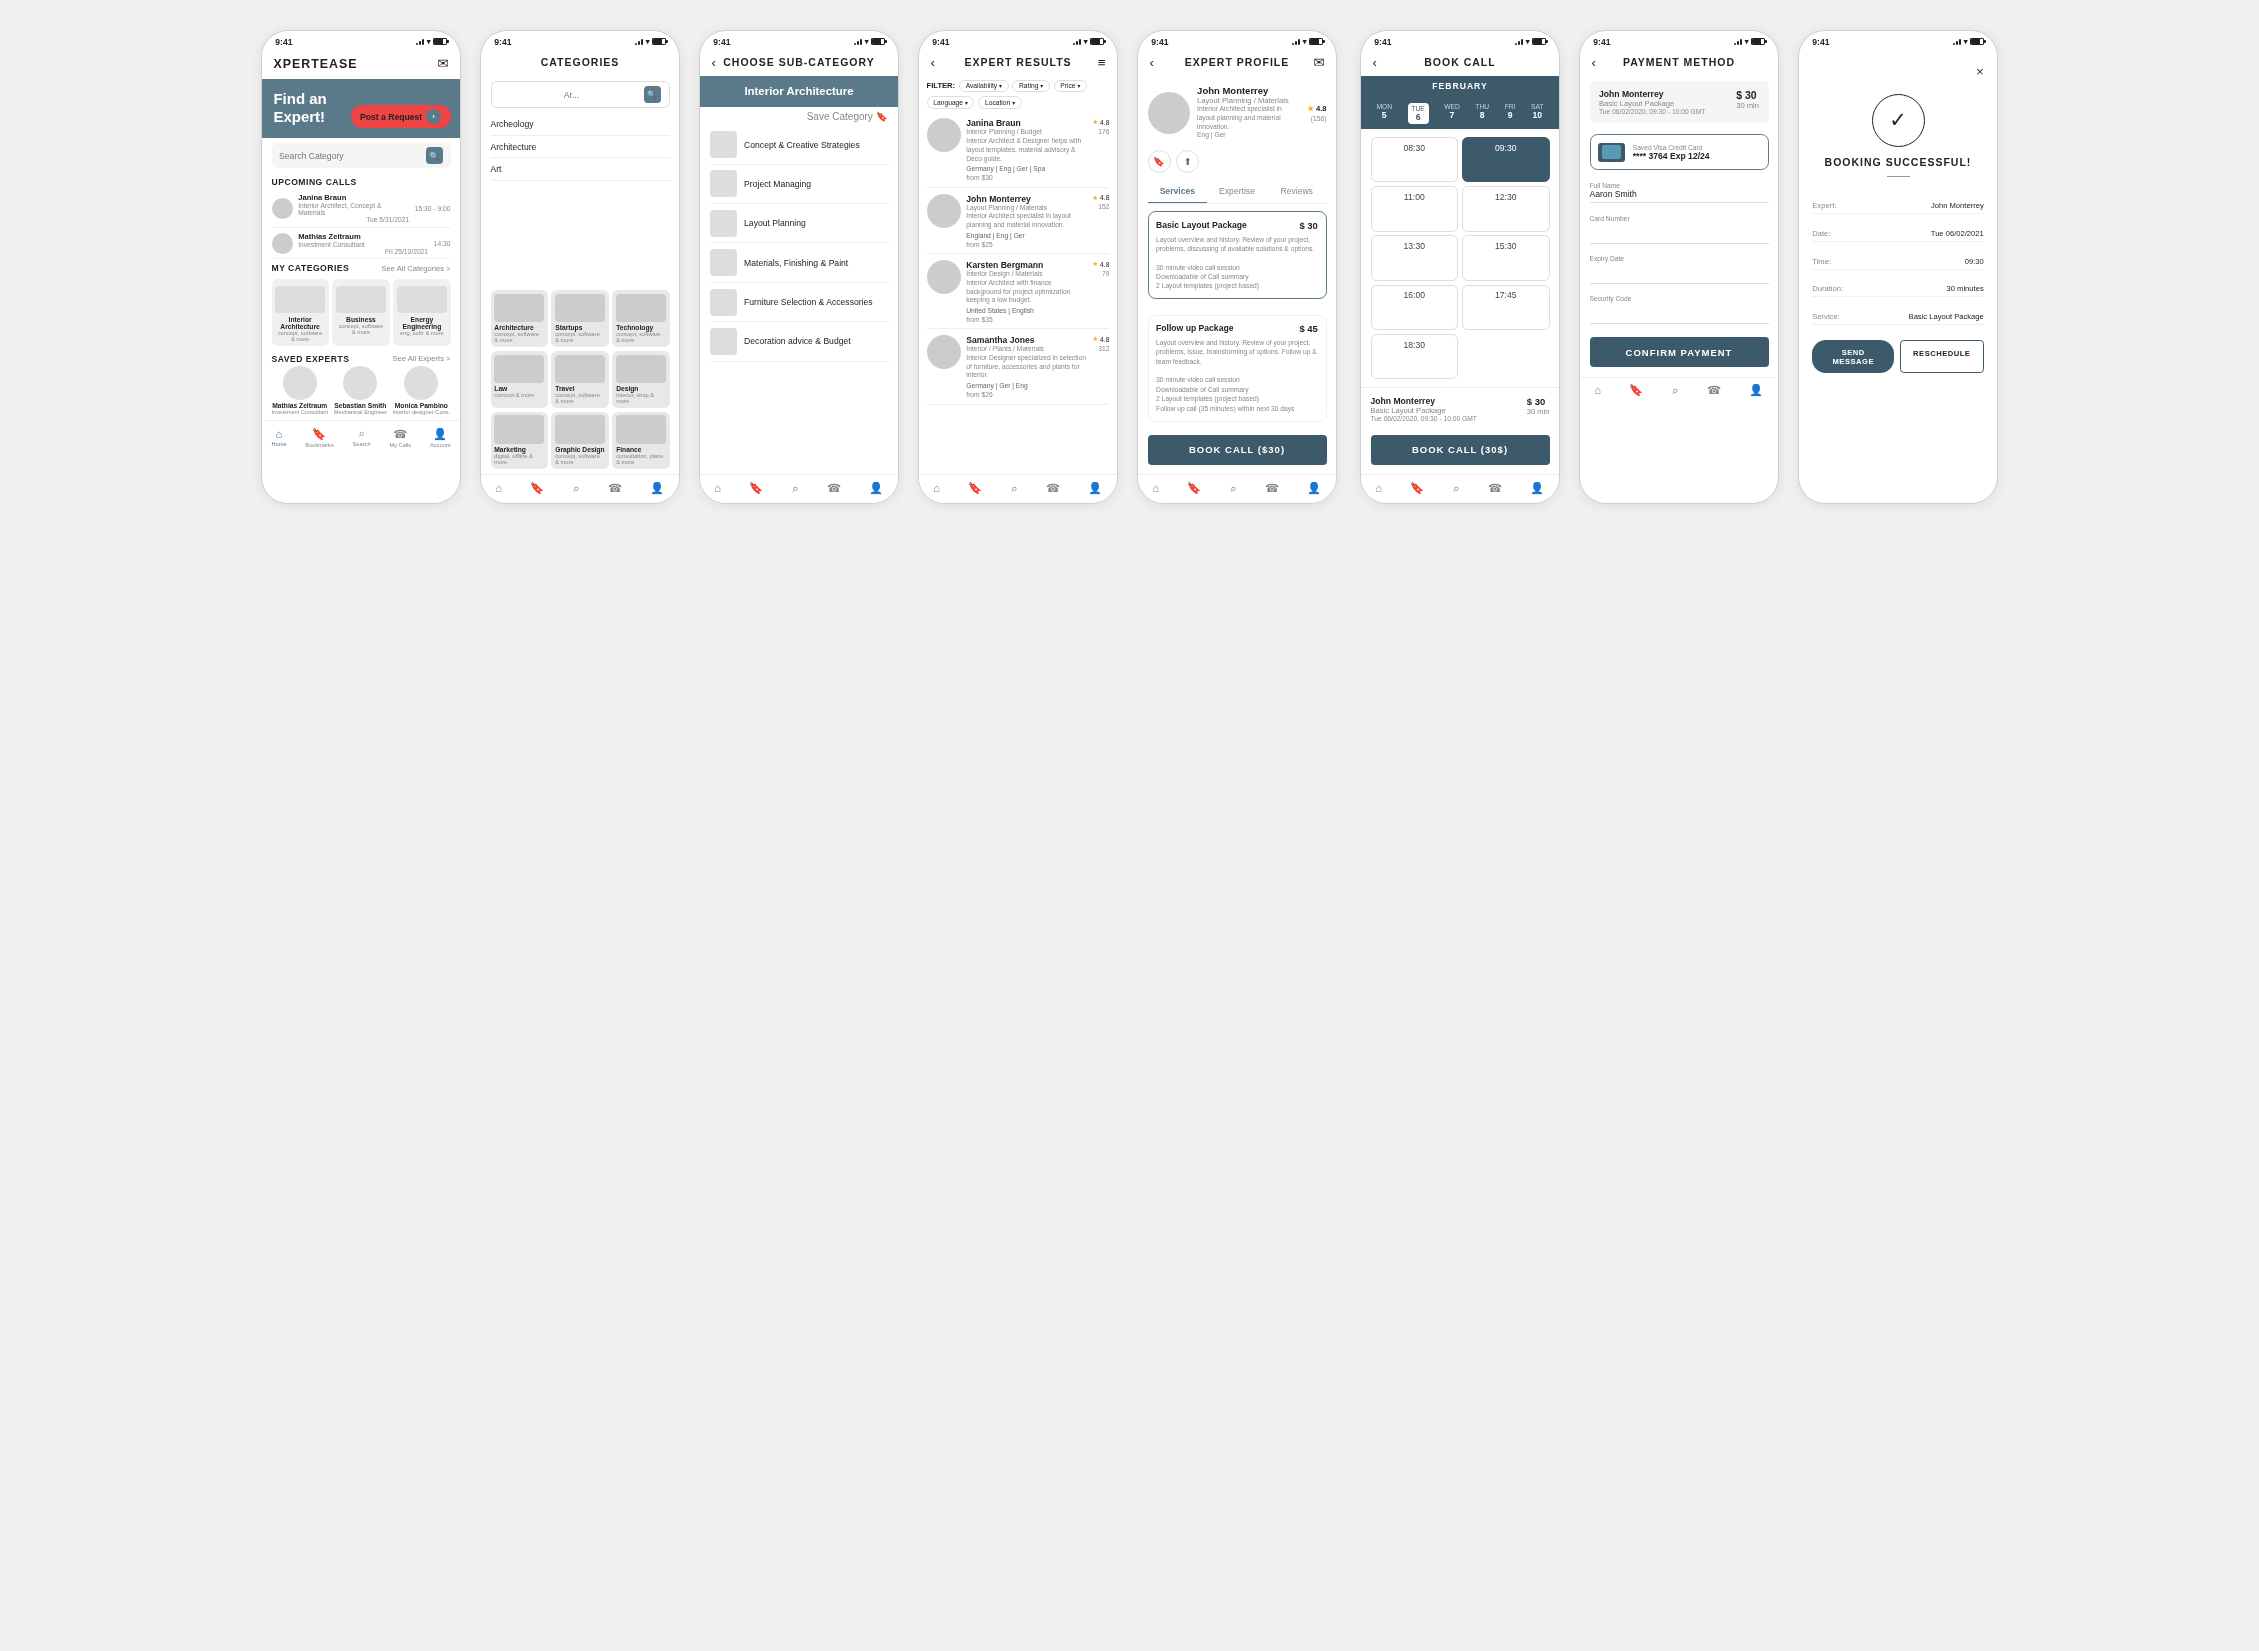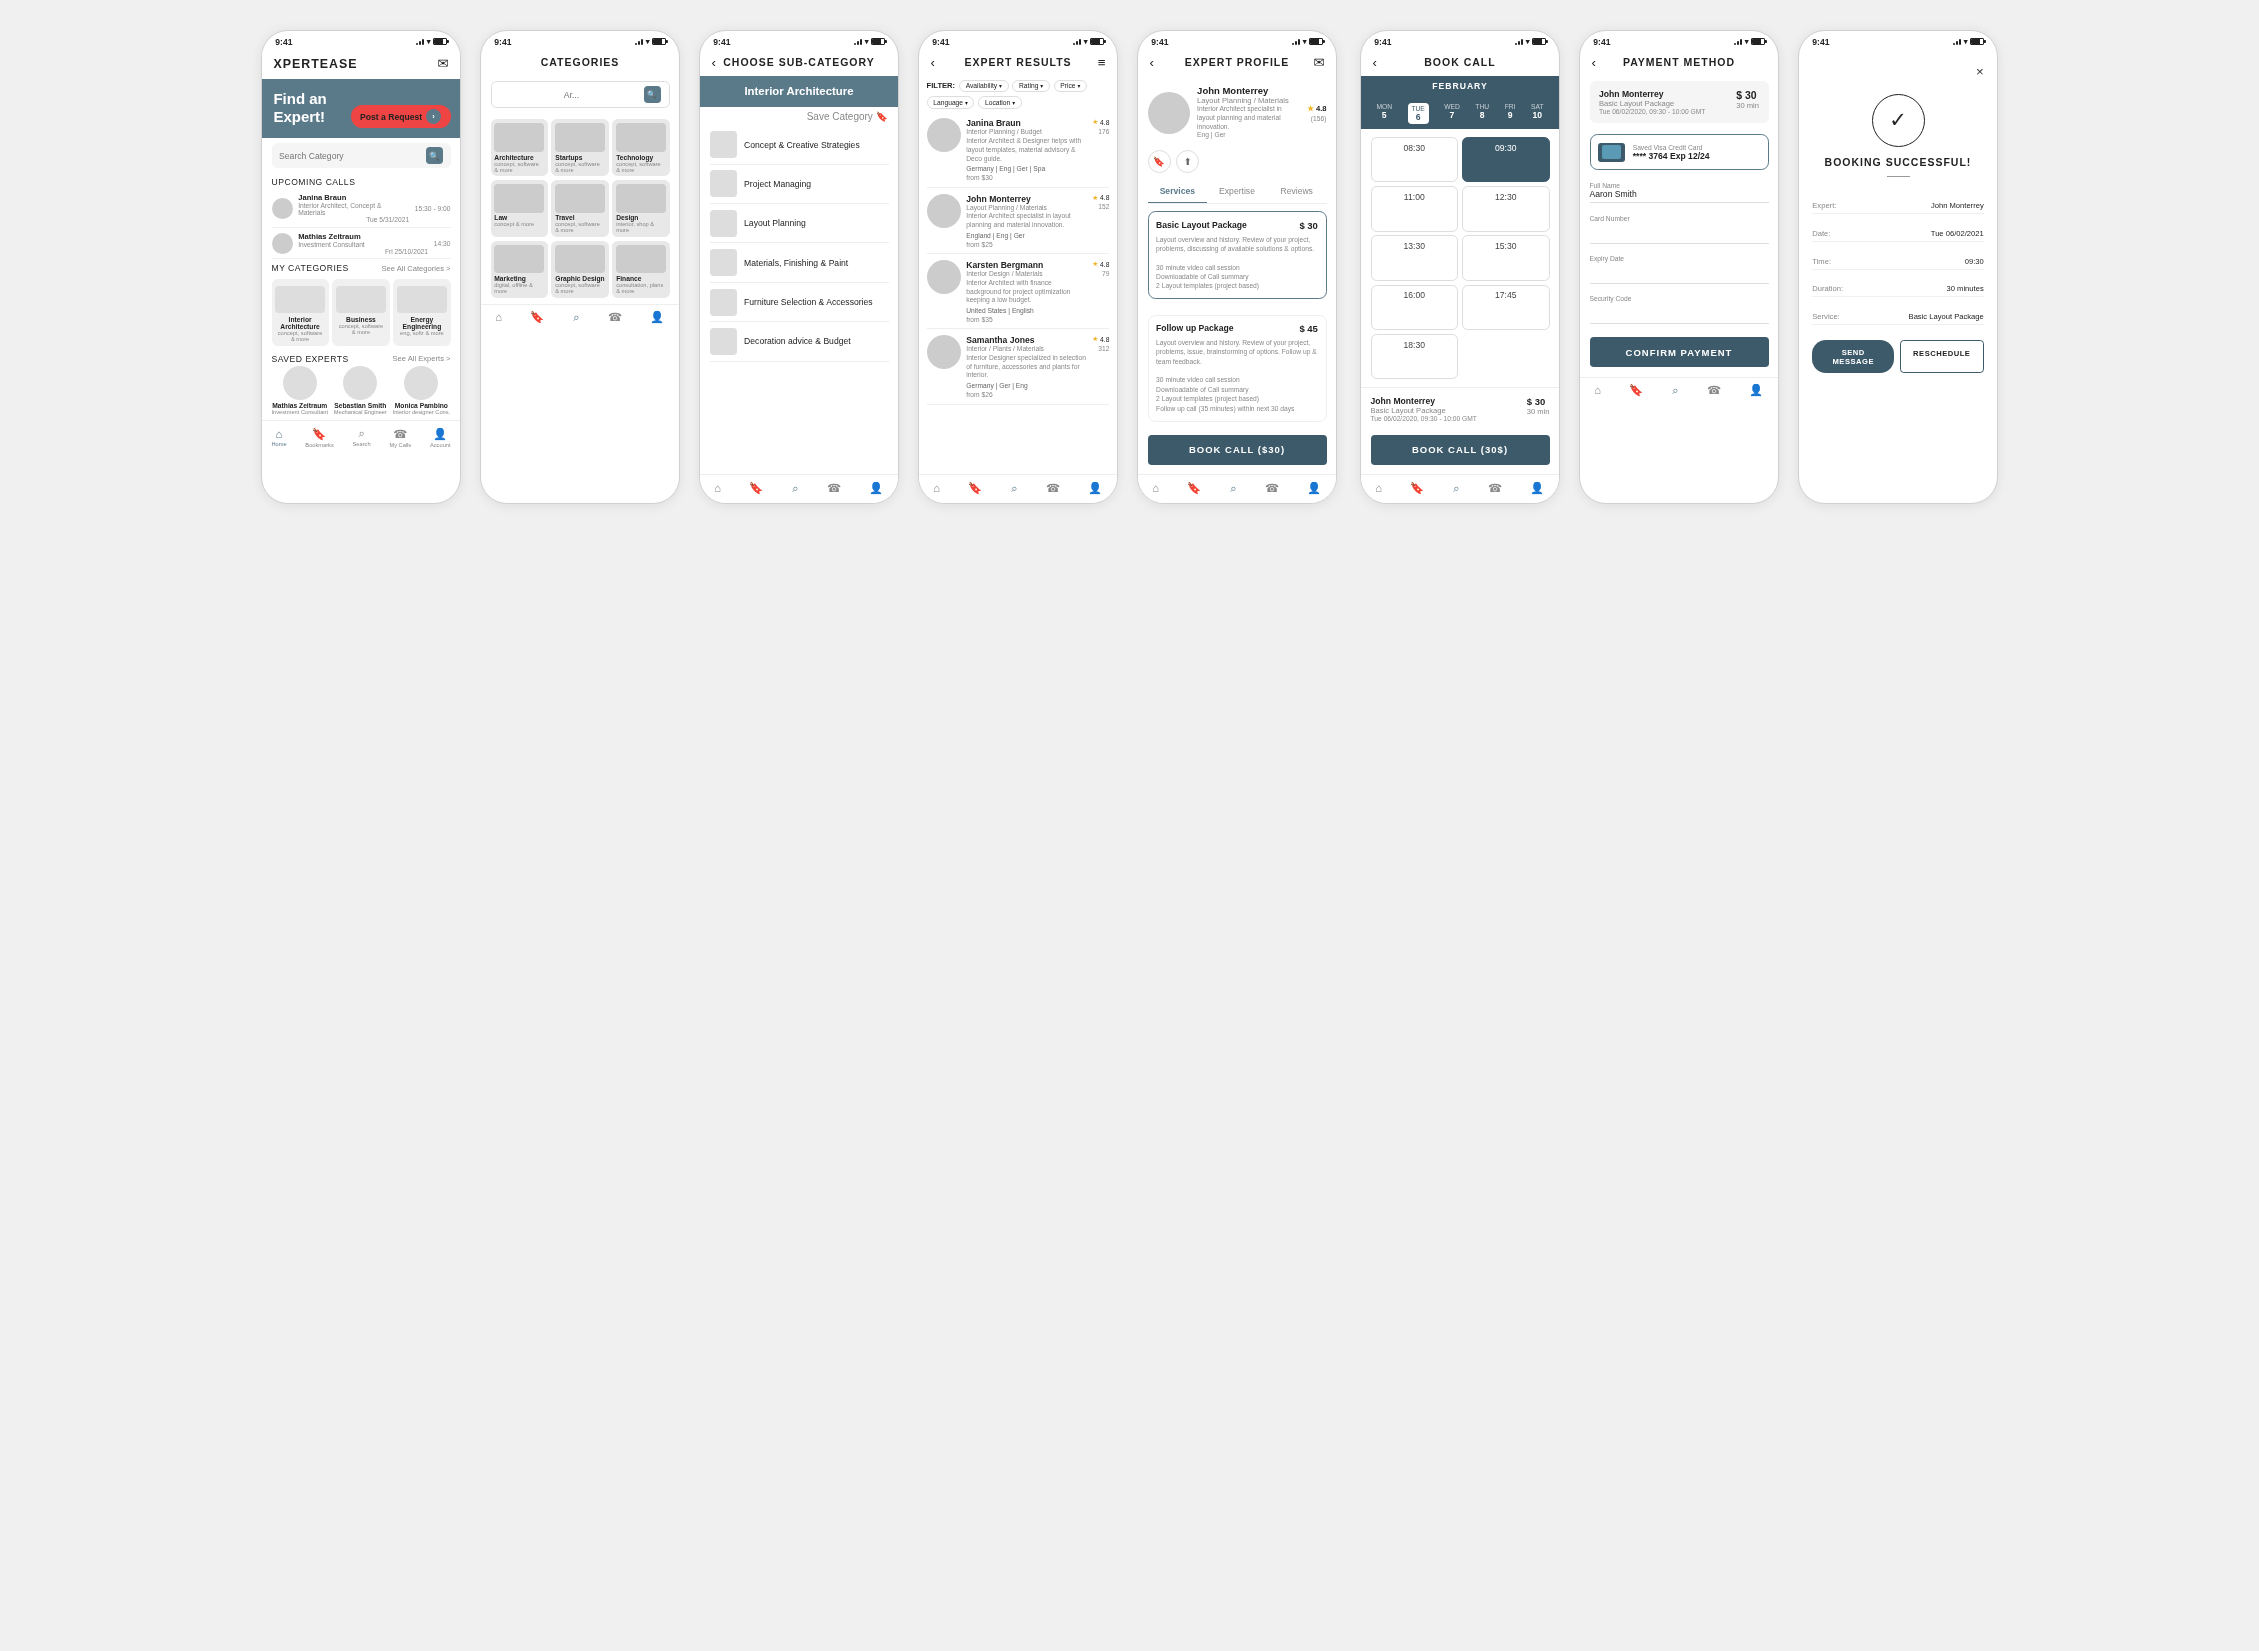--- a/index.html
+++ b/index.html
@@ -55,21 +55,21 @@
     .mail-icon { font-size: 13.3px; color: #222; }
     .hero-banner { background: #5a7a8a; padding: 11.4px; color: #fff; position: relative; }
     .hero-title { font-size: 15px; font-weight: 700; line-height: 1.2; }
     .post-request-btn { position: absolute; bottom: 9.5px; right: 9.5px; background: #ef4444; color: #222; border-radius: 15px; padding: 3.8px 9.5px; font-size: 8.6px; font-weight: 700; display: flex; align-items: center; gap: 3.8px; }
     .arrow-circle { width: 15px; height: 15px; background: #5a7a8a; border-radius: 50%; display: flex; align-items: center; justify-content: center; color: #fff; font-size: 7.6px; }
     .search-bar { display: flex; align-items: center; background: #f5f5f5; margin: 5.7px 9.5px; border-radius: 5.7px; padding: 3.8px 7.6px; }
     .search-bar input { border: none; background: transparent; font-size: 8.6px; color: #888; flex: 1; outline: none; }
     .search-btn { width: 17px; height: 17px; background: #5a7a8a; border-radius: 3.8px; display: flex; align-items: center; justify-content: center; color: #fff; font-size: 8.6px; cursor: pointer; }
 
     .section-title-row { display: flex; justify-content: space-between; align-items: center; padding: 3.8px 9.5px 1.9px; }
-    .section-title { font-size: 8.6px; font-weight: 400; color: #222; letter-spacing: 0.5px; }
+    .section-title { font-size: 8.6px; font-weight: 700; color: #222; letter-spacing: 0.5px; }
     .see-all { font-size: 7.6px; color: #888; }
 
     .upcoming-calls { padding: 0 9.5px; }
     .call-item { display: flex; justify-content: space-between; align-items: center; padding: 3.8px 0; border-bottom: 1px solid #f0f0f0; }
     .call-avatar { width: 21px; height: 21px; background: #ccc; border-radius: 50%; flex-shrink: 0; }
     .call-info { flex: 1; padding: 0 5.7px; }
     .call-name { font-size: 7.6px; font-weight: 600; color: #222; }
     .call-sub { font-size: 6.7px; color: #888; }
     .call-date { font-size: 6.7px; color: #888; text-align: right; }
 
@@ -376,20 +376,25 @@
       </div>
     </div>
     <div class="screen-content">
       <div class="page-header">
         <span class="page-title">CATEGORIES</span>
       </div>
       <div class="search-box">
         <input type="text" style="font-size: 8.6px; border: none; outline: none; flex: 1 1 0%;" placeholder="Ar...">
         <div class="search-icon">🔍</div>
       </div>
+      <div class="cat-list">
+        <div class="cat-list-item">Archeology</div>
+        <div class="cat-list-item">Architecture</div>
+        <div class="cat-list-item">Art</div>
+      </div>
       <div class="cat-grid-section">
         <div class="grid-cat">
             <div class="grid-cat-img"></div>
             <div class="grid-cat-name">Architecture</div>
             <div class="grid-cat-sub">concept, software &amp; more</div>
           </div>
         <div class="grid-cat">
             <div class="grid-cat-img"></div>
             <div class="grid-cat-name">Startups</div>
             <div class="grid-cat-sub">concept, software &amp; more</div>

